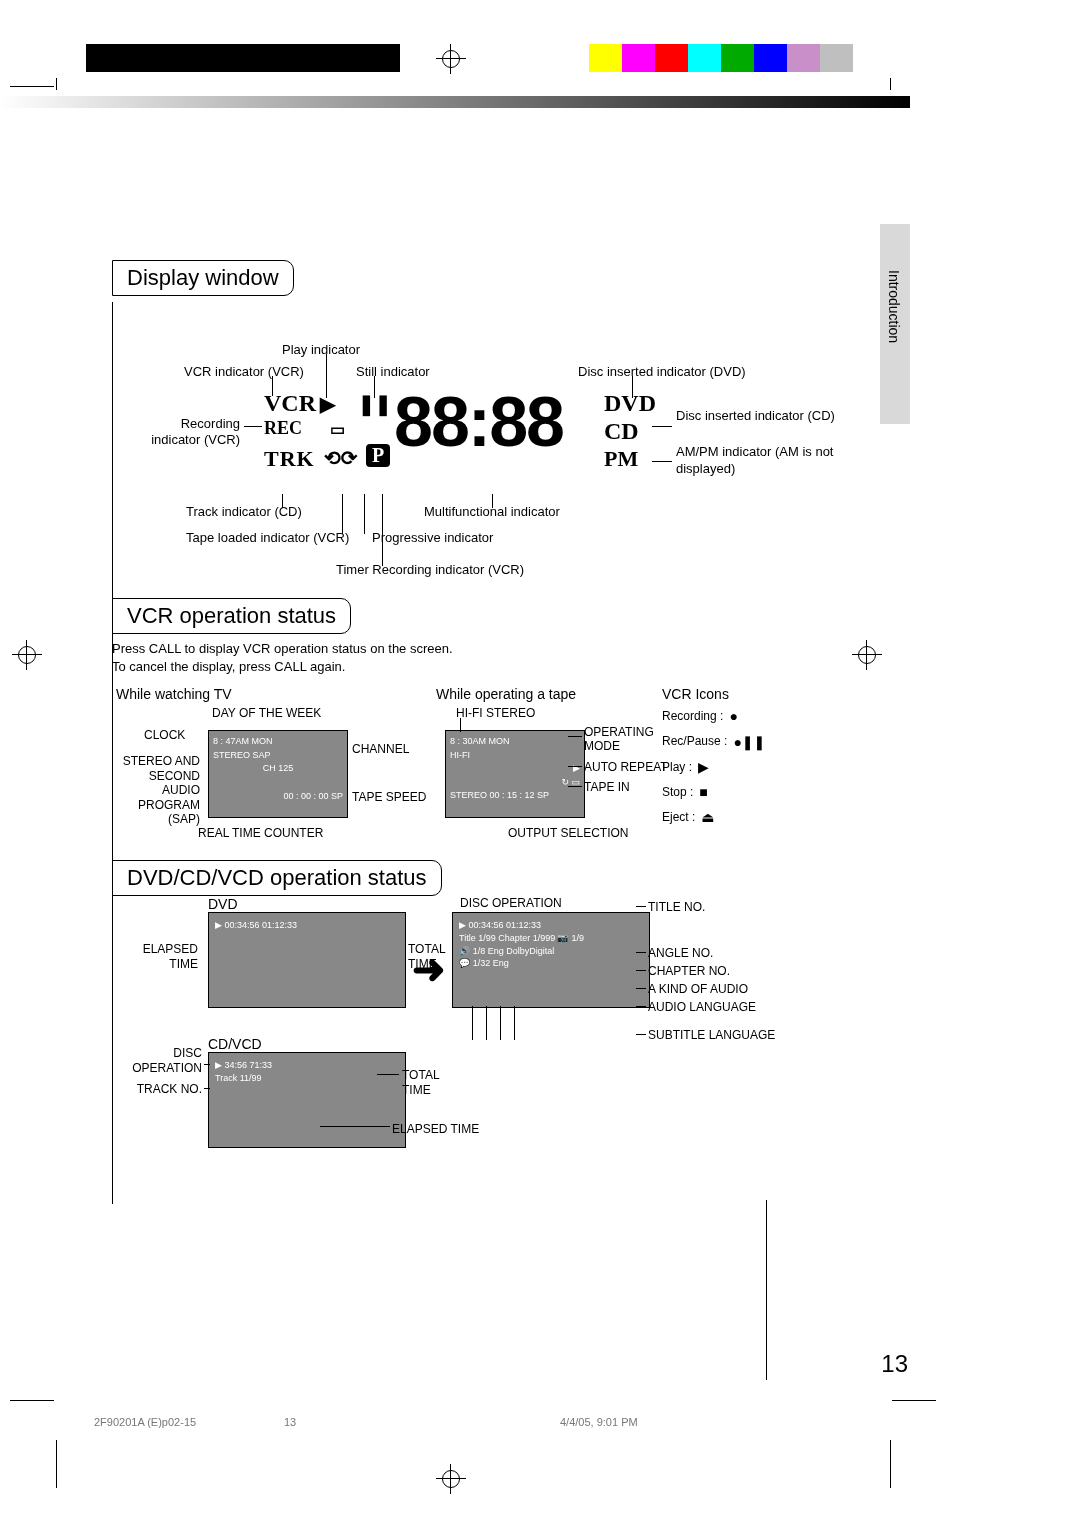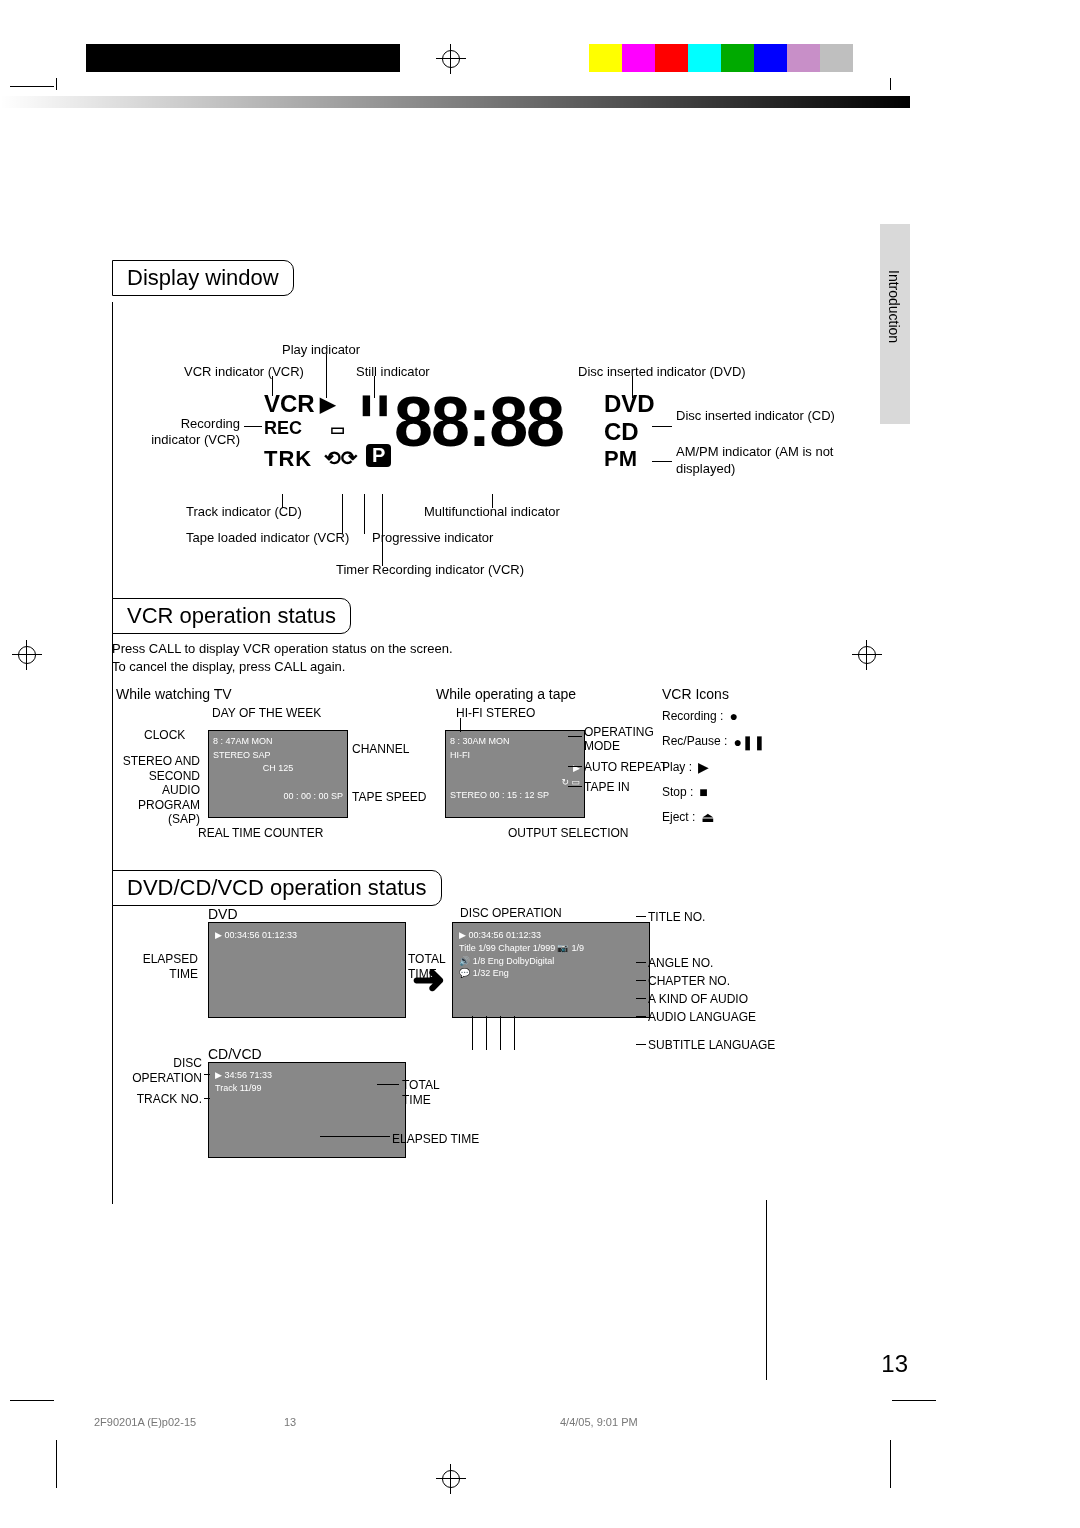--- a/index.html
+++ b/index.html
@@ -103,21 +103,21 @@
   }
   .disp-core {
     position: absolute;
     left: 242px;
     top: 94px;
     width: 400px;
     height: 90px;
   }
   .disp-core .txt {
     position: absolute;
-    font-family: Liberation Sans, sans-serif;
+    font-family: Liberation Serif, serif;
     font-weight: 900;
   }
   .seven-seg {
     position: absolute;
     font-family: Arial Black, Arial, sans-serif;
     font-weight: 900;
     font-size: 70px;
     letter-spacing: -2px;
     left: 120px;
     top: -10px;
@@ -153,21 +153,21 @@
   .icons-list {
     position: absolute;
     left: 550px;
     top: 18px;
     font-size: 12px;
     line-height: 1.8;
   }
   .icons-list .row { display: flex; align-items: center; gap: 6px; text-align: center; }
   .glyph { font-size: 14px; }
   .dvd-section {
-    margin-top: 24px;
+    margin-top: 14px;
   }
   .dvd-desc {
     font-size: 13px;
     margin: 6px 0 10px 0;
   }
   .dvd-body {
     position: relative;
     width: 100%;
     height: 350px;
     font-size: 12px;

